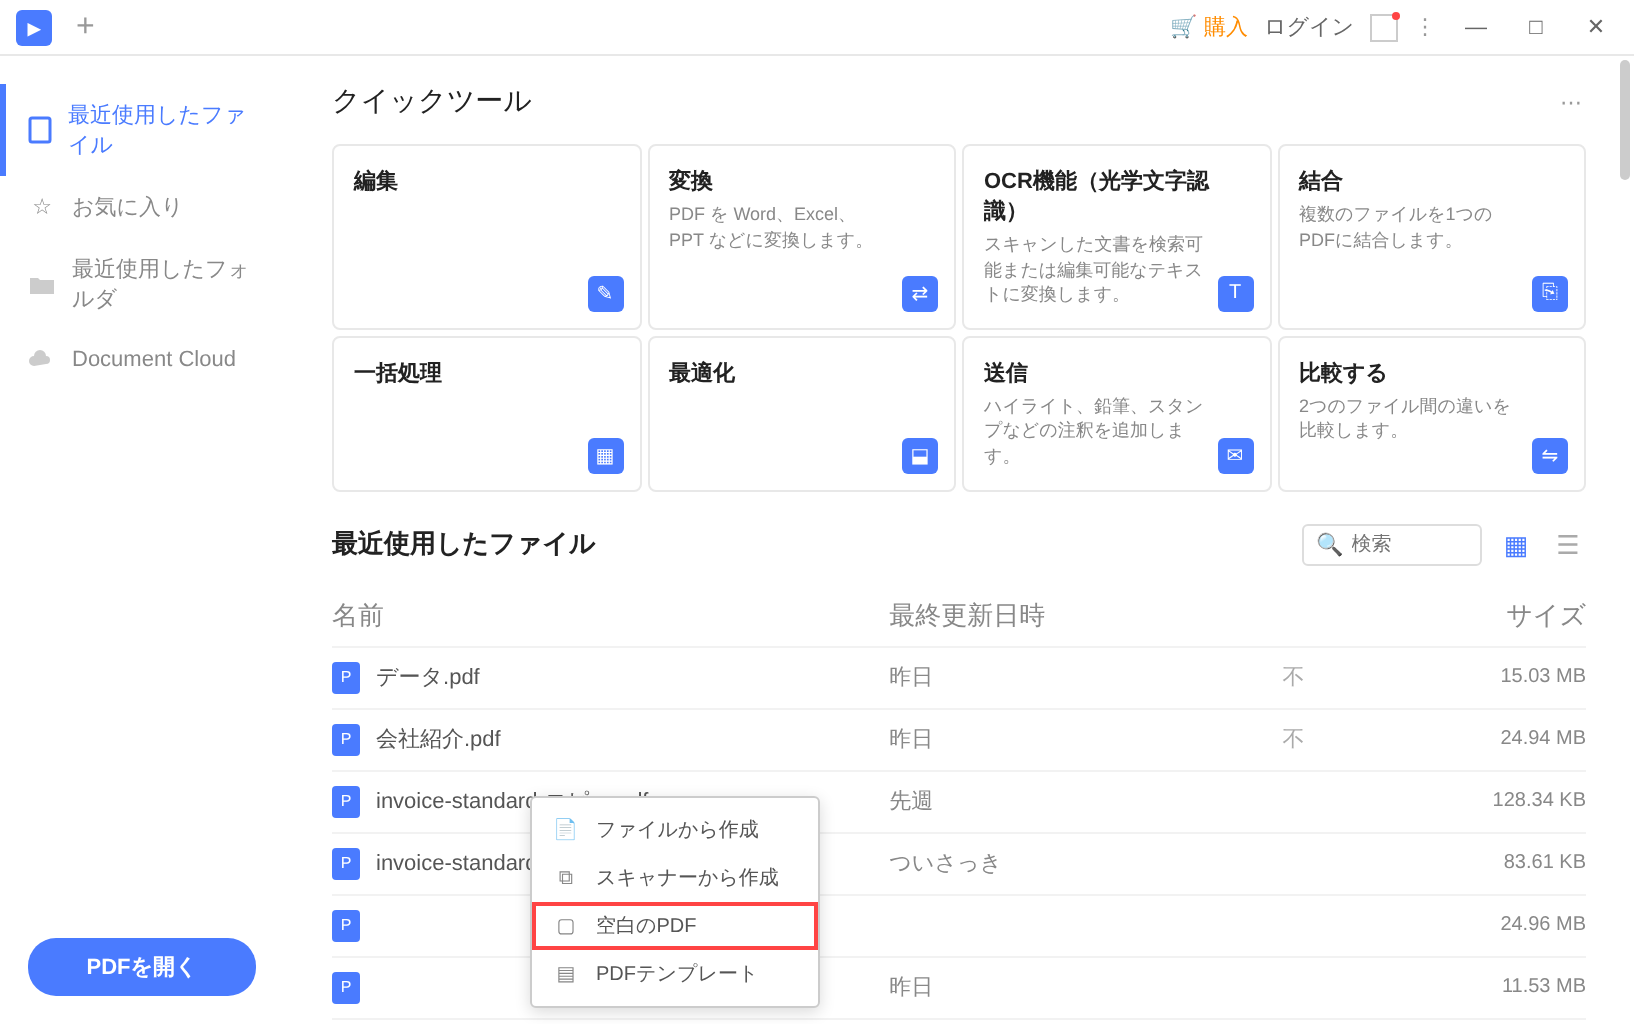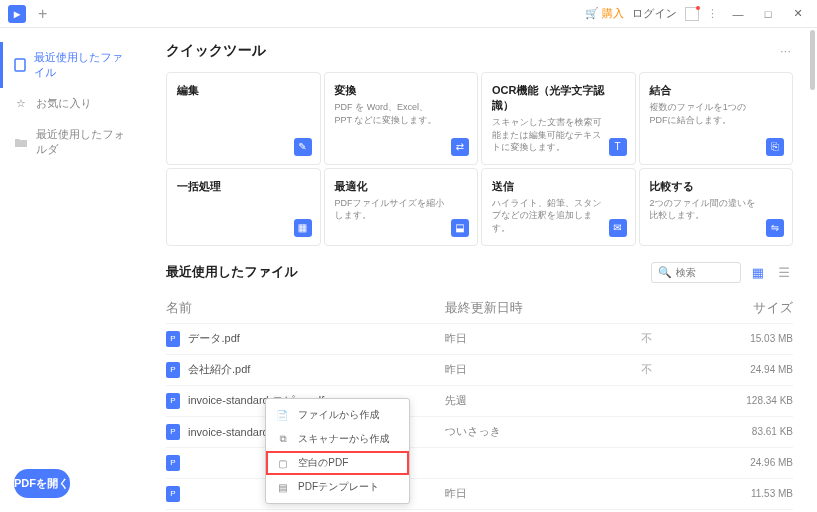--- a/index.html
+++ b/index.html
@@ -12,26 +12,26 @@
 .login-link{color:#666;font-size:11px}
 .notif{width:14px;height:14px;border:1px solid #ccc;position:relative}
 .notif::after{content:"";position:absolute;top:-2px;right:-2px;width:4px;height:4px;background:#ff4444;border-radius:50%}
 .dots{color:#999;letter-spacing:1px}
 .win-btn{width:22px;height:22px;display:flex;align-items:center;justify-content:center;color:#666;font-size:11px;cursor:pointer}
 .main{display:flex;height:calc(100% - 28px)}
 .sidebar{width:142px;padding:14px 0;display:flex;flex-direction:column;position:relative}
 .side-item{display:flex;align-items:center;gap:8px;padding:8px 14px;color:#888;cursor:pointer;font-size:11px}
 .side-item.active{color:#4a7bff;border-left:3px solid #4a7bff;padding-left:11px}
 .side-icon{width:14px;height:14px;display:inline-flex;align-items:center;justify-content:center}
-.side-bottom{position:absolute;bottom:14px;left:0;right:0;padding:0 14px;display:flex;flex-direction:row;gap:8px}
+.side-bottom{position:absolute;bottom:14px;left:0;right:0;padding:0 14px;display:flex;flex-direction:column;gap:8px}
 .btn-primary{background:#4a7bff;color:#fff;border:none;border-radius:14px;padding:7px 0;font-size:11px;cursor:pointer;font-weight:bold}
 .btn-outline{background:#fff;color:#4a7bff;border:2px solid #ff4444;border-radius:4px;padding:6px 0;font-size:11px;cursor:pointer;font-weight:bold}
 .content{flex:1;padding:14px 24px;overflow:hidden;position:relative}
 .section-head{display:flex;align-items:center;justify-content:space-between;margin-bottom:12px}
-.section-title{font-size:14px;font-weight:bold;color:#222}
+.section-title{font-size:14px;font-weight:normal;color:#222}
 .more{color:#999;letter-spacing:2px;cursor:pointer}
 .tools-grid{display:grid;grid-template-columns:repeat(4,1fr);gap:3px;margin-bottom:10px}
 .tool-card{border:1px solid #e8e8e8;border-radius:4px;padding:10px;position:relative;min-height:58px;cursor:pointer}
 .tool-title{font-size:11px;font-weight:bold;color:#222;margin-bottom:3px}
 .tool-desc{font-size:9px;color:#888;line-height:1.4;padding-right:22px}
 .tool-icon{position:absolute;bottom:8px;right:8px;width:18px;height:18px;background:#4a7bff;border-radius:3px;display:flex;align-items:center;justify-content:center;color:#fff;font-size:10px}
 .files-head{display:flex;align-items:center;justify-content:space-between;margin:16px 0 10px}
 .files-title{font-size:13px;font-weight:bold;color:#222}
 .files-tools{display:flex;align-items:center;gap:8px}
 .search-box{border:1px solid #ddd;border-radius:3px;padding:3px 6px;display:flex;align-items:center;gap:4px;width:90px}
@@ -90,20 +90,28 @@
       <span>お気に入り</span>
     </div>
     <div class="side-item">
       <span class="side-icon">
           <svg width="14" height="11" viewBox="0 0 14 11">
             <path d="M1 2h4l1 1h7v7H1z" fill="#ccc"></path>
           </svg>
         </span>
       <span>最近使用したフォルダ</span>
     </div>
+    <div class="side-item">
+      <span class="side-icon">
+          <svg width="14" height="10" viewBox="0 0 14 10">
+            <path d="M3 8a2.5 2.5 0 010-5 3 3 0 016 0 2 2 0 110 4z" fill="#ccc"></path>
+          </svg>
+        </span>
+      <span>Document Cloud</span>
+    </div>
     <div class="side-bottom">
       <button class="btn-primary">PDFを開く</button>
     </div>
   </div>
 
   <div class="content">
     <div class="scrollbar"></div>
 
     <div class="section-head">
       <div class="section-title">クイックツール</div>
@@ -129,21 +137,20 @@
           <div class="tool-title">結合</div>
           <div class="tool-desc">複数のファイルを1つのPDFに結合します。</div>
           <div class="tool-icon">⎘</div>
         </div>
         <div class="tool-card">
           <div class="tool-title">一括処理</div>
           <div class="tool-icon">▦</div>
         </div>
         <div class="tool-card">
           <div class="tool-title">最適化</div>
-          <div class="tool-desc">PDFファイルサイズを縮小します。</div>
           <div class="tool-icon">⬓</div>
         </div>
         <div class="tool-card">
           <div class="tool-title">送信</div>
           <div class="tool-desc">ハイライト、鉛筆、スタンプなどの注釈を追加します。</div>
           <div class="tool-icon">✉</div>
         </div>
         <div class="tool-card">
           <div class="tool-title">比較する</div>
           <div class="tool-desc">2つのファイル間の違いを比較します。</div>

